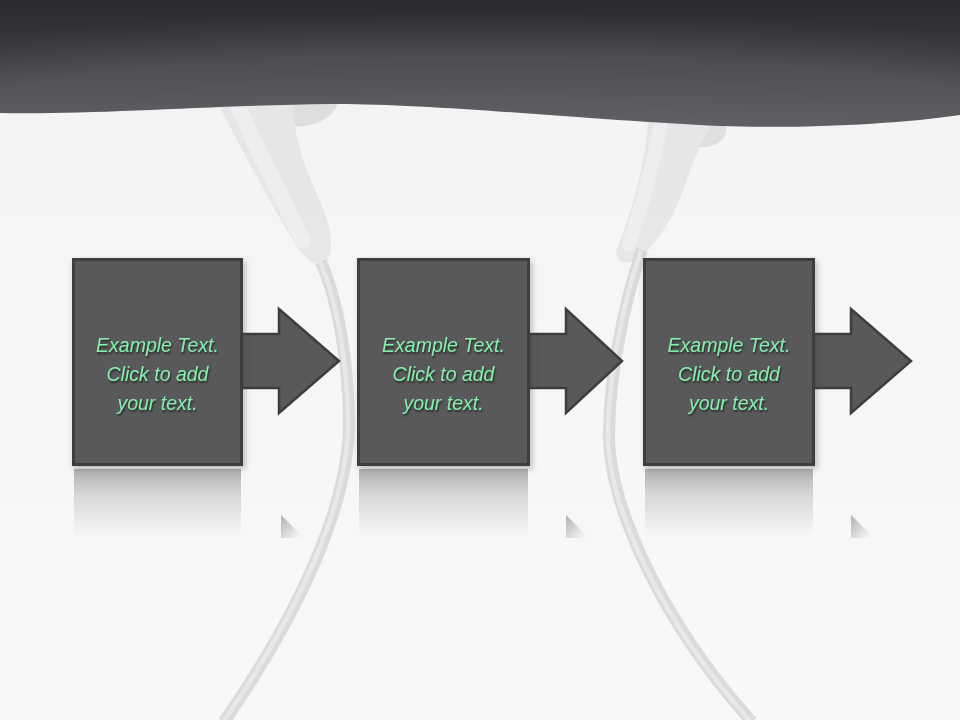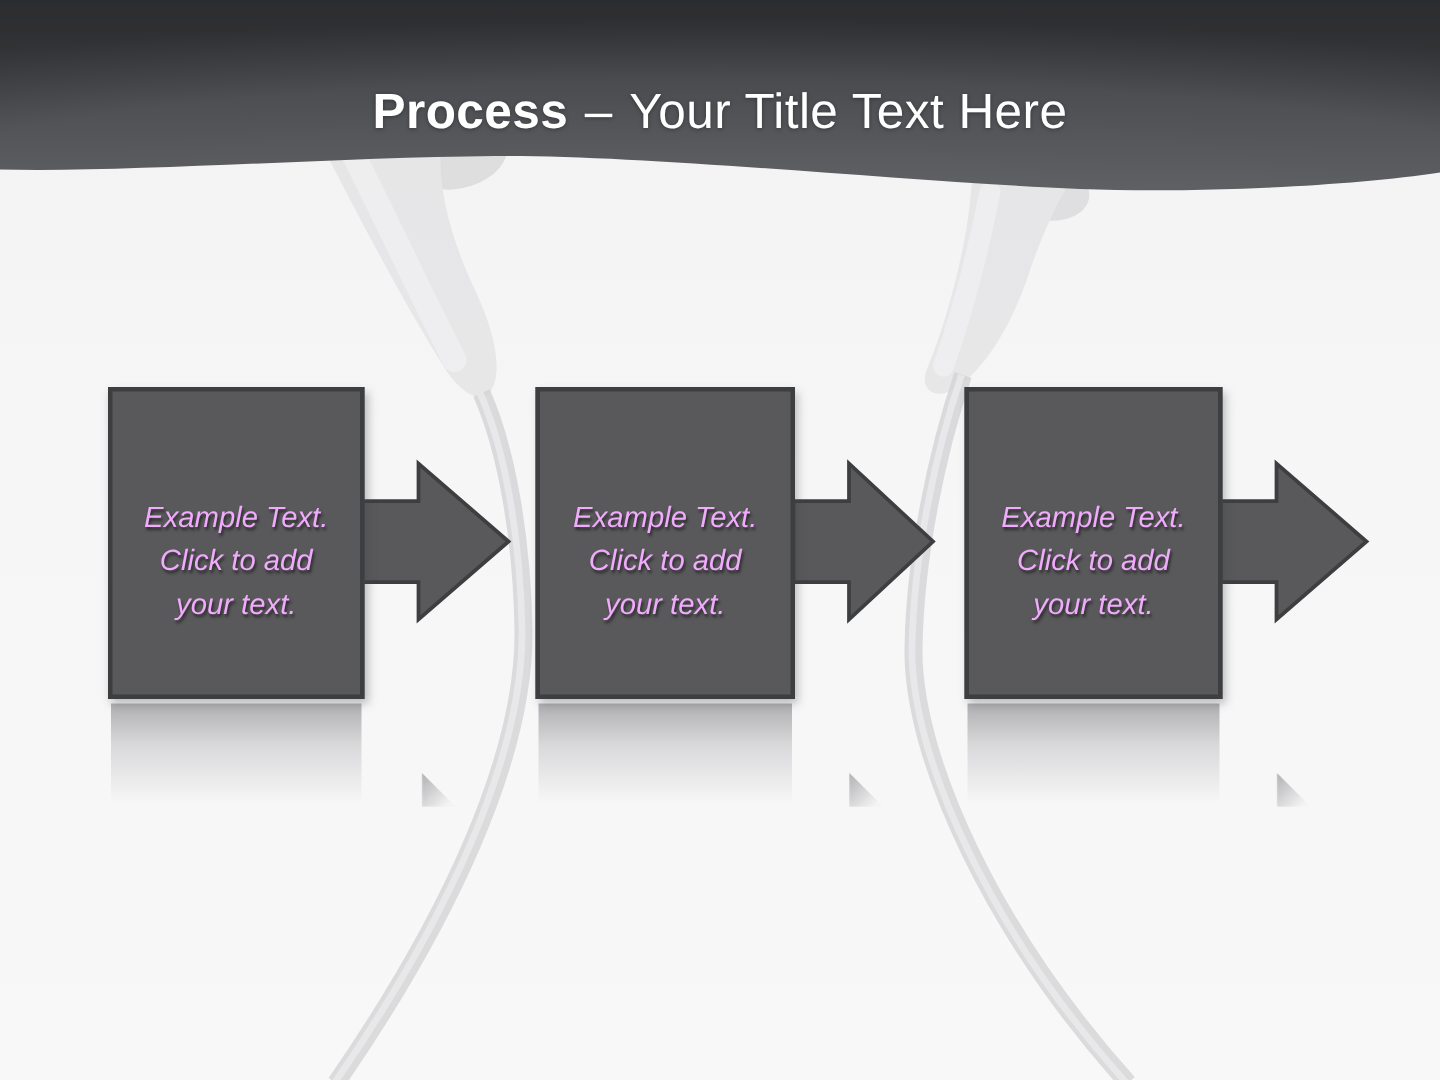--- a/index.html
+++ b/index.html
@@ -50,21 +50,21 @@
   }
   #step-1 { left: 72px;  width: 171px; }
   #step-2 { left: 357px; width: 173px; }
   #step-3 { left: 643px; width: 172px; }
   .step-text {
     transform: translateY(-11px);
     text-align: center;
     font-style: italic;
     font-size: 19.5px;
     line-height: 29px;
-    color: #f0abfc;
+    color: #86efac;
     text-shadow: 1px 2px 2px rgba(0,0,0,0.55);
     margin-top: 46px;
   }
   
   .arrows {
     position: absolute; left: 0; top: 0;
     z-index: 3;
   }
   
   .reflection {
@@ -161,19 +161,14 @@
       <radialGradient id="bannerVig" cx="50%" cy="100%" r="90%">
         <stop offset="0%" stop-color="rgba(0,0,0,0)"></stop>
         <stop offset="65%" stop-color="rgba(0,0,0,0.04)"></stop>
         <stop offset="100%" stop-color="rgba(0,0,0,0.30)"></stop>
       </radialGradient>
     </defs>
     <path d="M0,0 L960,0 L960,115 C 900,124 800,129 720,126 C 600,121 430,103 330,104 C 220,105 90,115 0,113 Z" fill="url(#bannerGrad)"></path>
     <path d="M0,0 L960,0 L960,115 C 900,124 800,129 720,126 C 600,121 430,103 330,104 C 220,105 90,115 0,113 Z" fill="url(#bannerVig)"></path>
   </svg>
 
-  <div class="header-title">
-    <span class="title-keyword">Process</span>
-    <span class="title-sep">–</span>
-    <span class="title-rest">Your Title Text Here</span>
-  </div>
 
 </div>
 
 </body></html>

